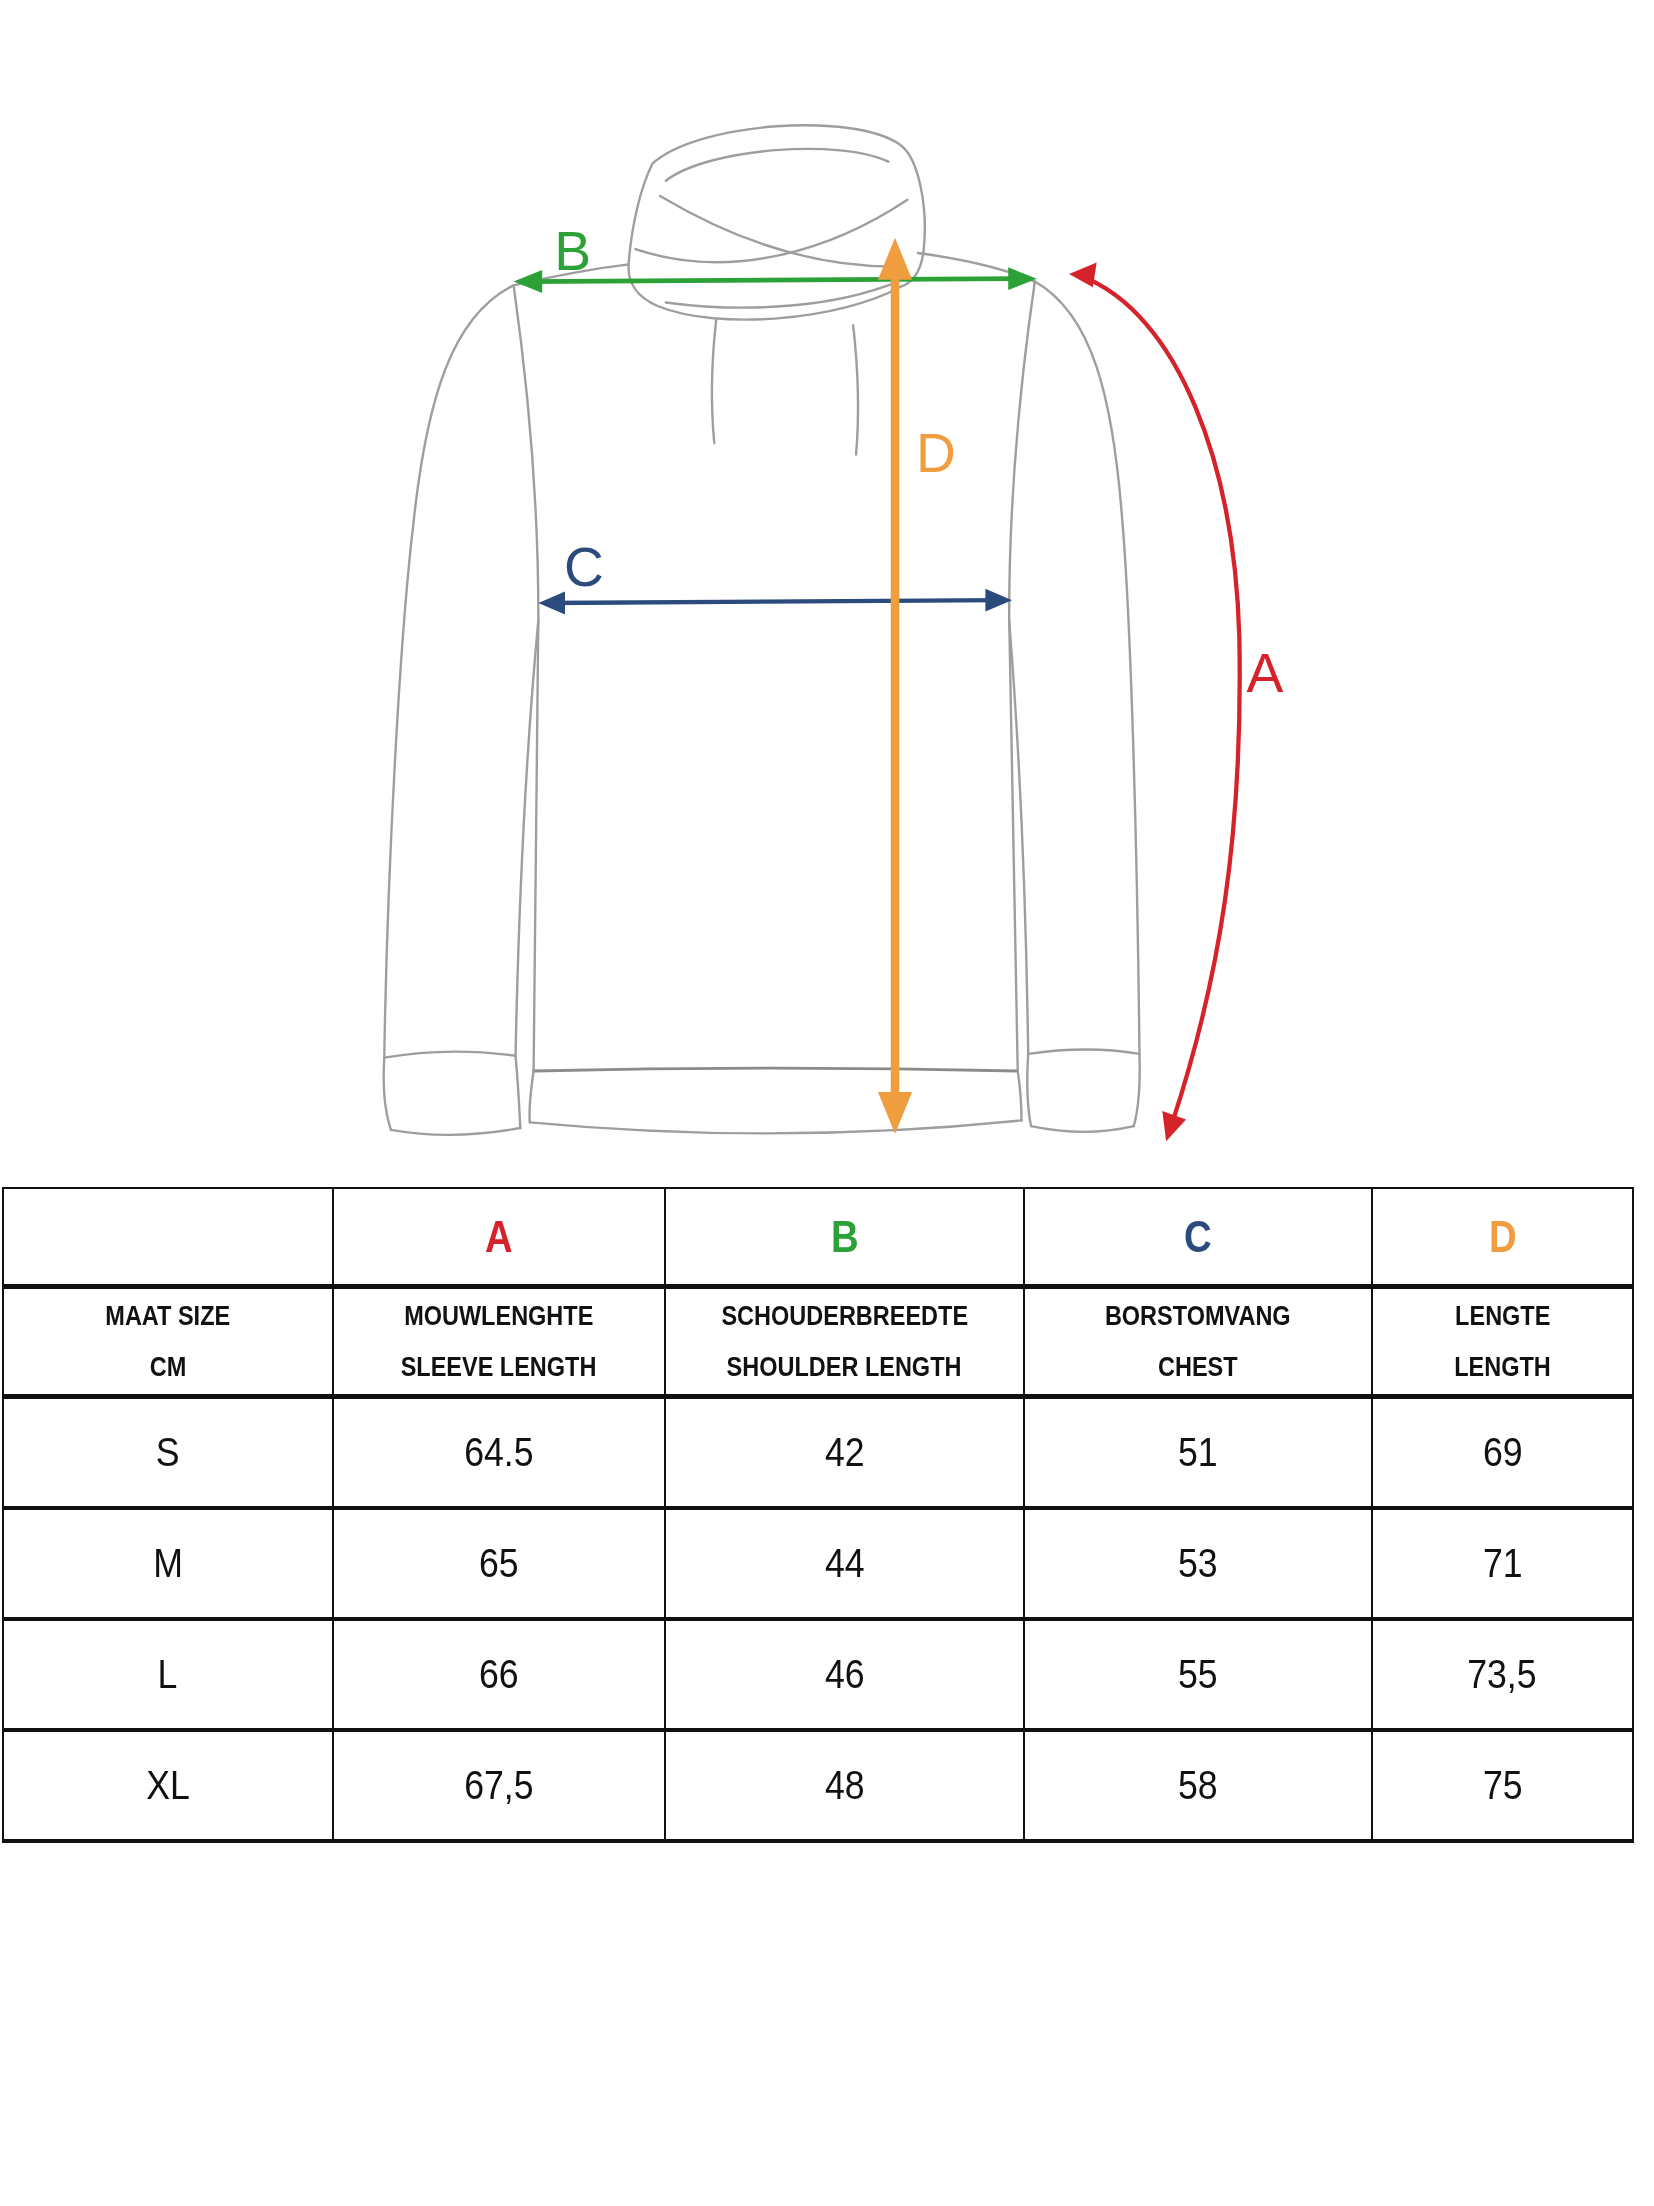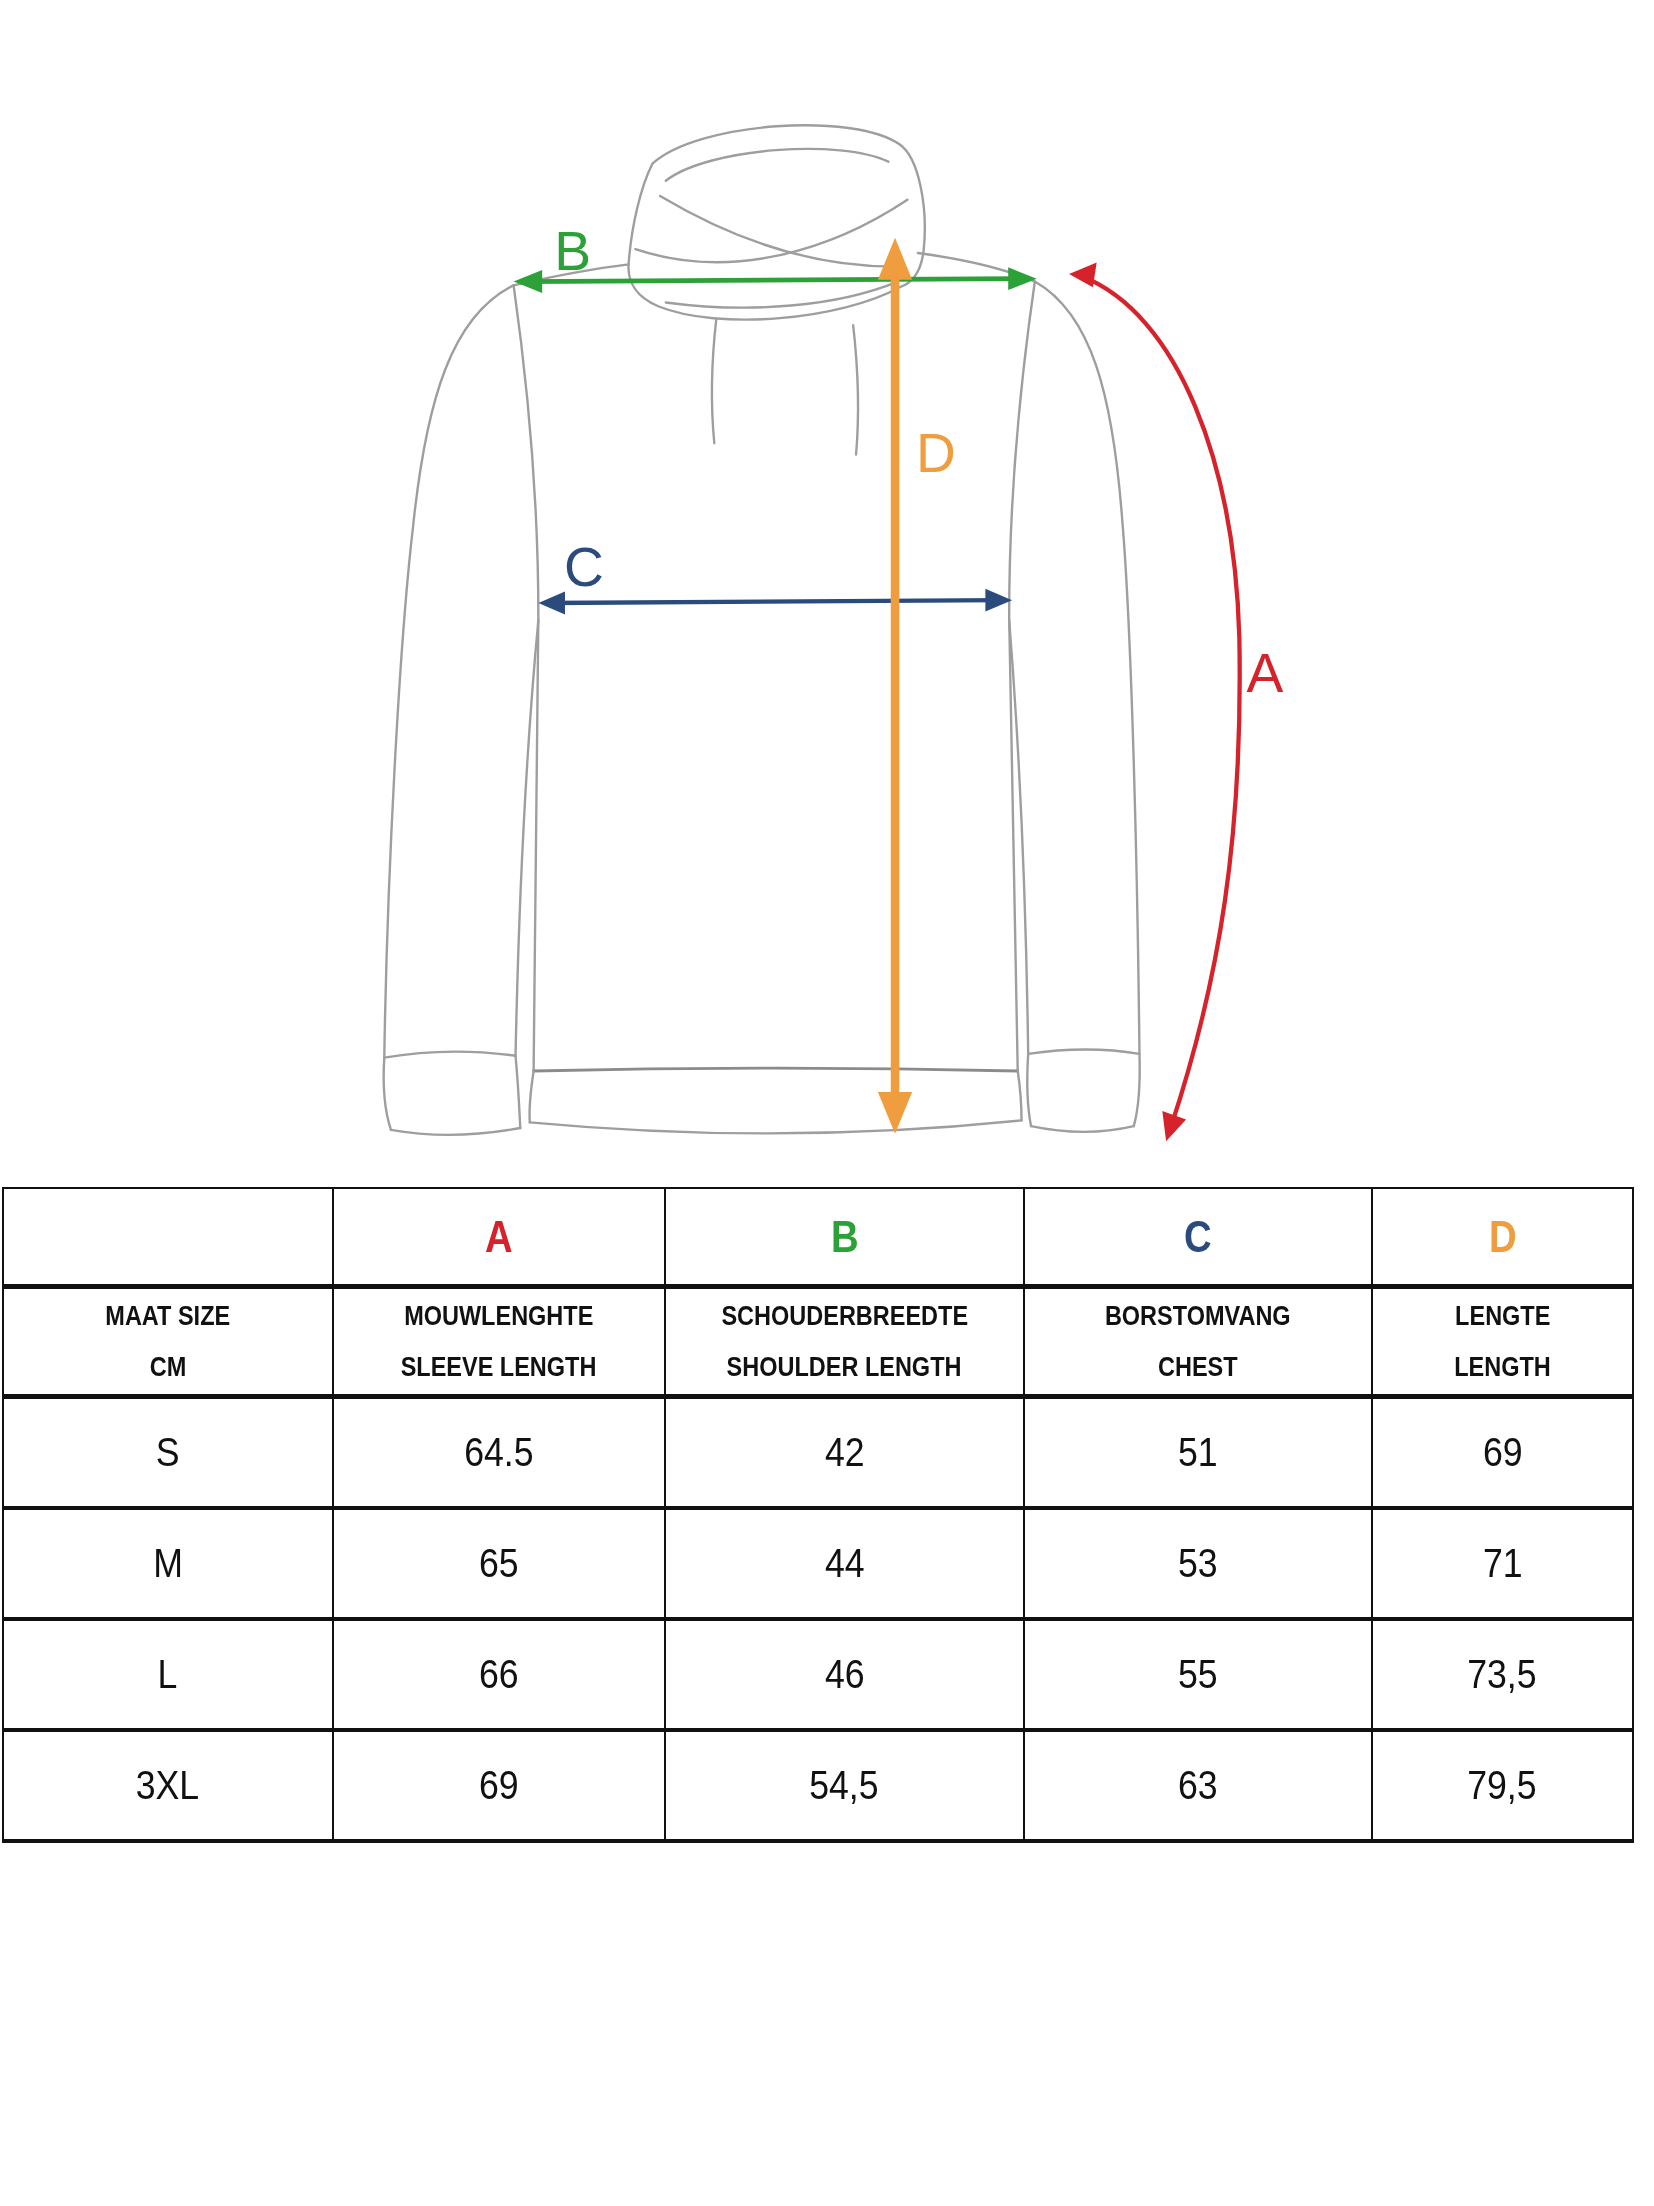--- a/index.html
+++ b/index.html
@@ -157,22 +157,22 @@
         <td><span class="cn val">71</span></td>
       </tr>
       <tr class="data-row">
         <td><span class="cn val">L</span></td>
         <td><span class="cn val">66</span></td>
         <td><span class="cn val">46</span></td>
         <td><span class="cn val">55</span></td>
         <td><span class="cn val">73,5</span></td>
       </tr>
       <tr class="data-row">
-        <td><span class="cn val">3XL</span></td>
-        <td><span class="cn val">69</span></td>
-        <td><span class="cn val">54,5</span></td>
-        <td><span class="cn val">63</span></td>
-        <td><span class="cn val">79,5</span></td>
+        <td><span class="cn val">XL</span></td>
+        <td><span class="cn val">67,5</span></td>
+        <td><span class="cn val">48</span></td>
+        <td><span class="cn val">58</span></td>
+        <td><span class="cn val">75</span></td>
       </tr>
     </tbody>
   </table>
 </div>
 
 
 </body></html>

